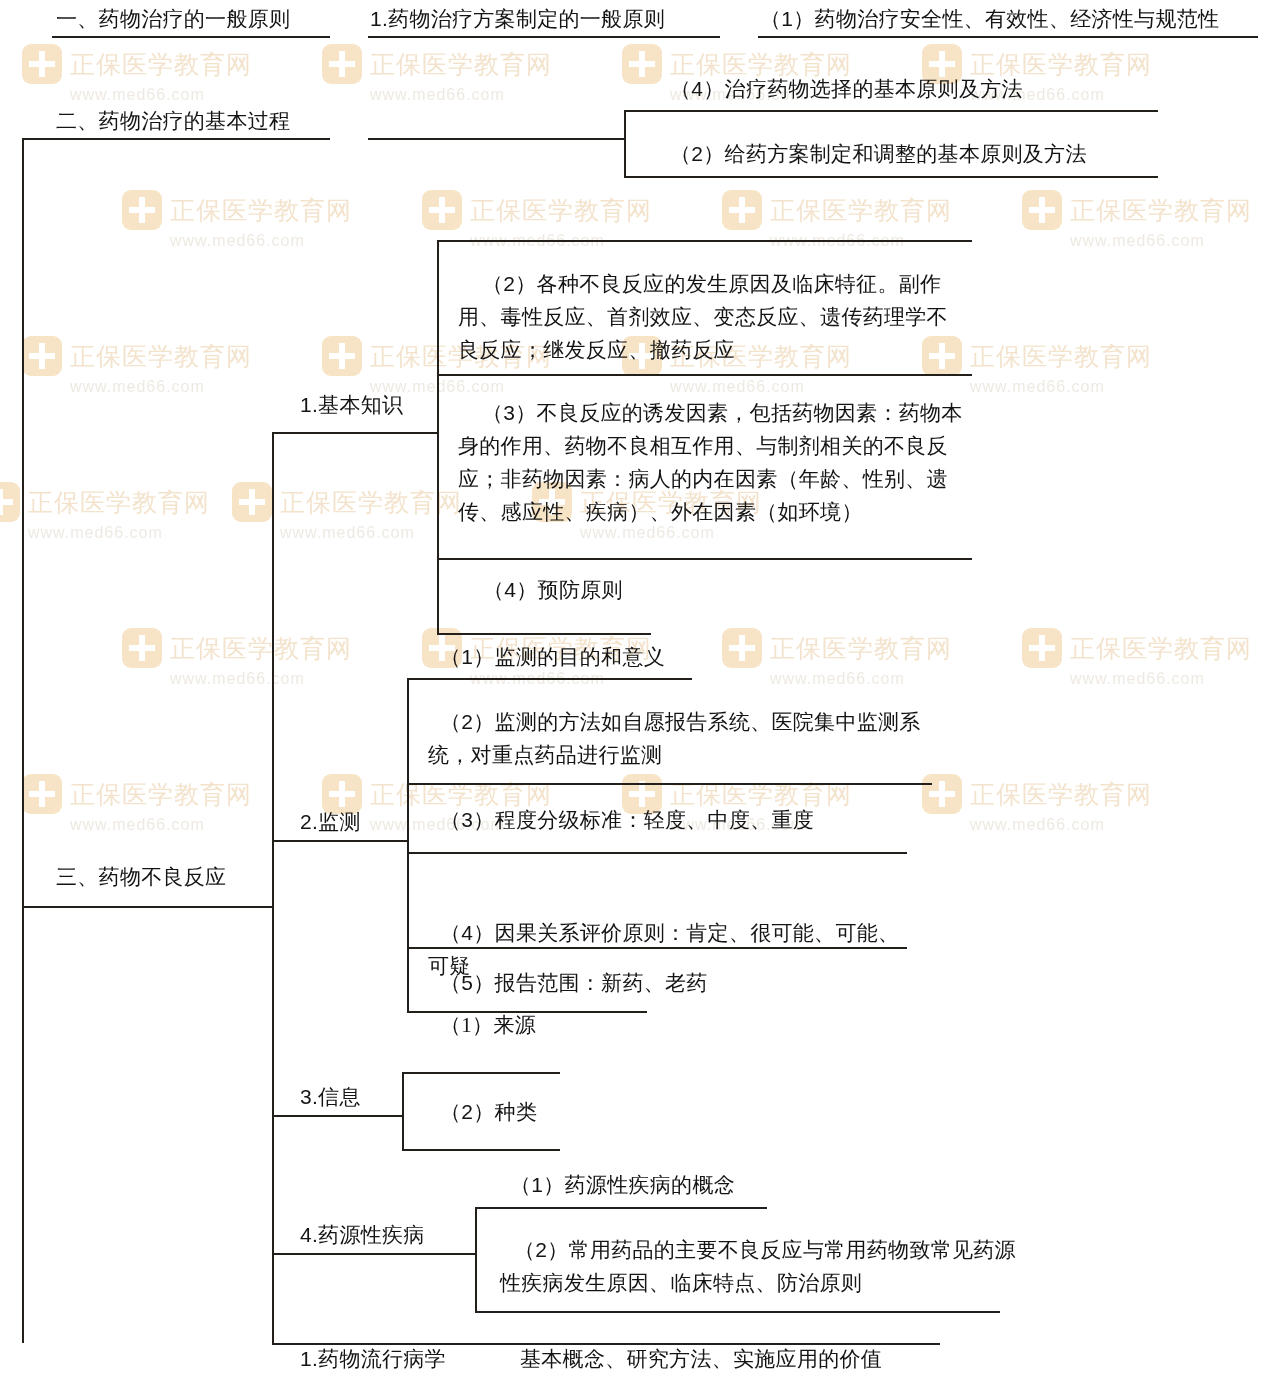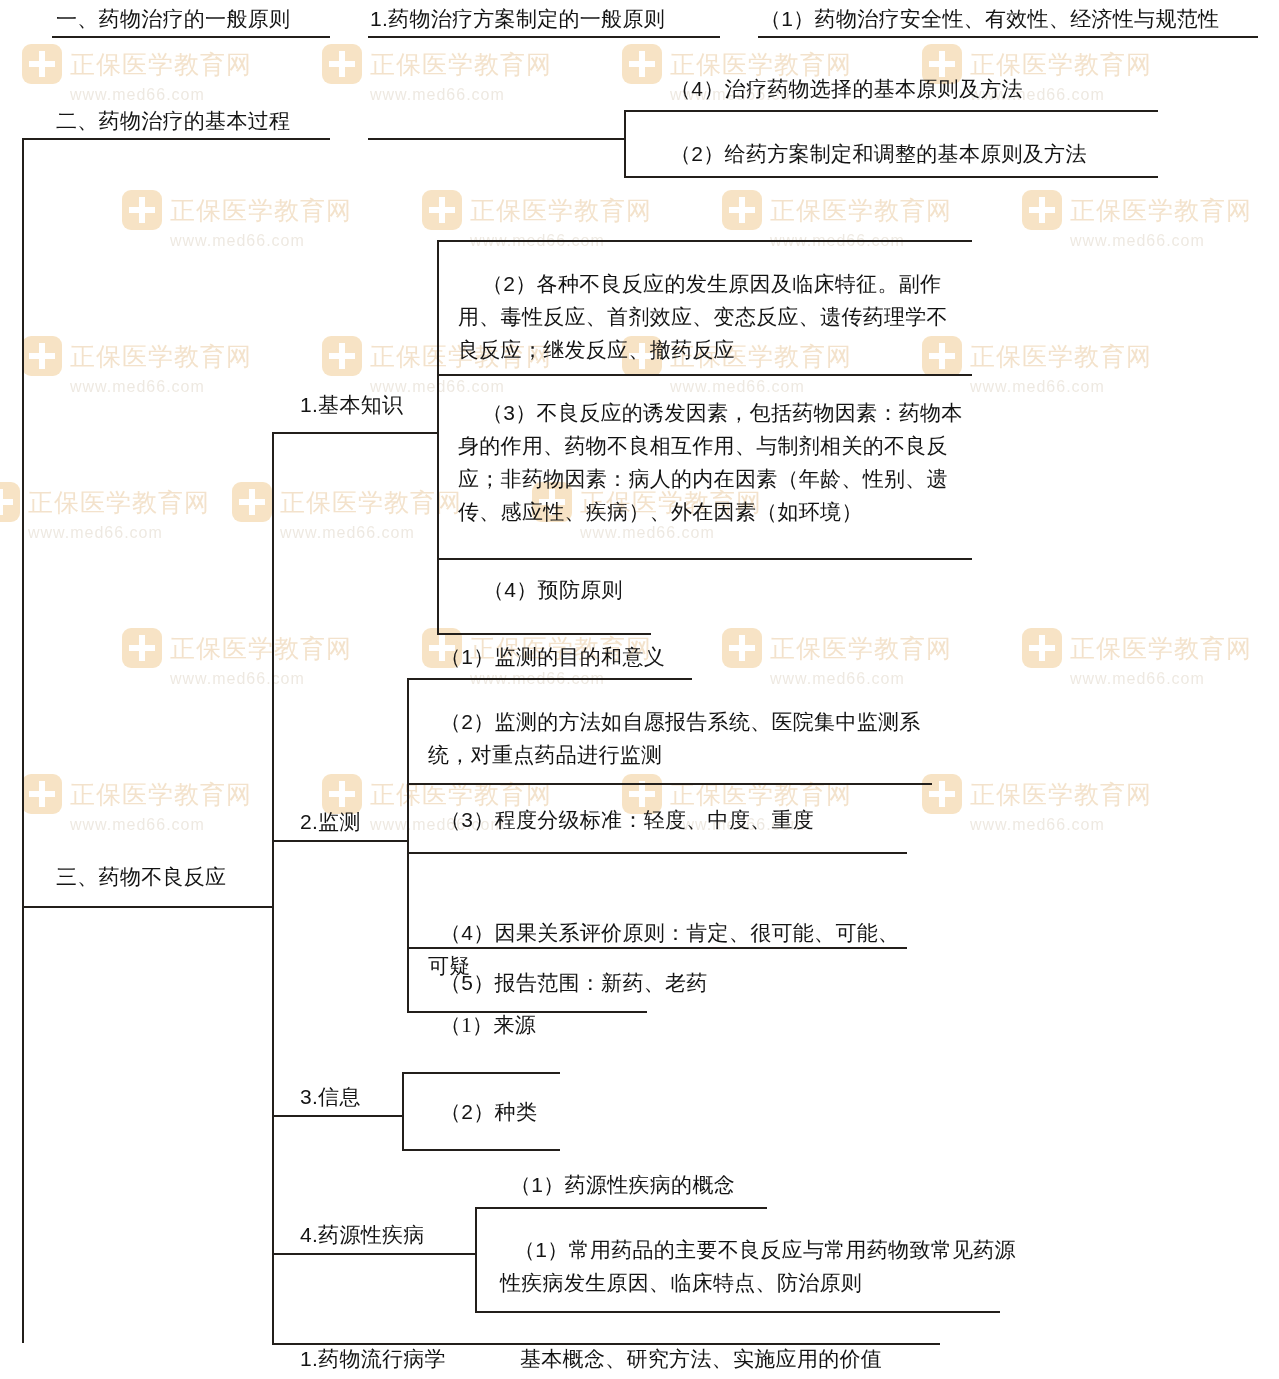--- a/index.html
+++ b/index.html
@@ -320,18 +320,18 @@
   <div class="node" style="left:440px; top:803px; width:470px;">（3）程度分级标准：轻度、中度、重度</div>
   <div class="node" style="left:428px; top:870px; width:480px; text-indent:12px;margin-top:46px;">（4）因果关系评价原则：肯定、很可能、可能、可疑</div>
   <div class="node" style="left:440px; top:966px; width:430px;">（5）报告范围：新药、老药</div>
 
   <div class="node" style="left:300px; top:1080px; width:120px;">3.信息</div>
   <div class="node" style="left:440px; top:1009px; width:200px;font-family:Liberation Serif, serif;">（1）来源</div>
   <div class="node" style="left:440px; top:1095px; width:200px;">（2）种类</div>
 
   <div class="node" style="left:300px; top:1218px; width:190px;">4.药源性疾病</div>
   <div class="node" style="left:510px; top:1168px; width:330px;">（1）药源性疾病的概念</div>
-  <div class="node" style="left:500px; top:1233px; width:520px; text-indent:14px;">（1）常用药品的主要不良反应与常用药物致常见药源性疾病发生原因、临床特点、防治原则</div>
+  <div class="node" style="left:500px; top:1233px; width:520px; text-indent:14px;">（2）常用药品的主要不良反应与常用药物致常见药源性疾病发生原因、临床特点、防治原则</div>
 
   <div class="node" style="left:300px; top:1342px; width:210px;">1.药物流行病学</div>
   <div class="node" style="left:520px; top:1342px; width:440px;">基本概念、研究方法、实施应用的价值</div>
 
 </div>
 
 </body></html>

